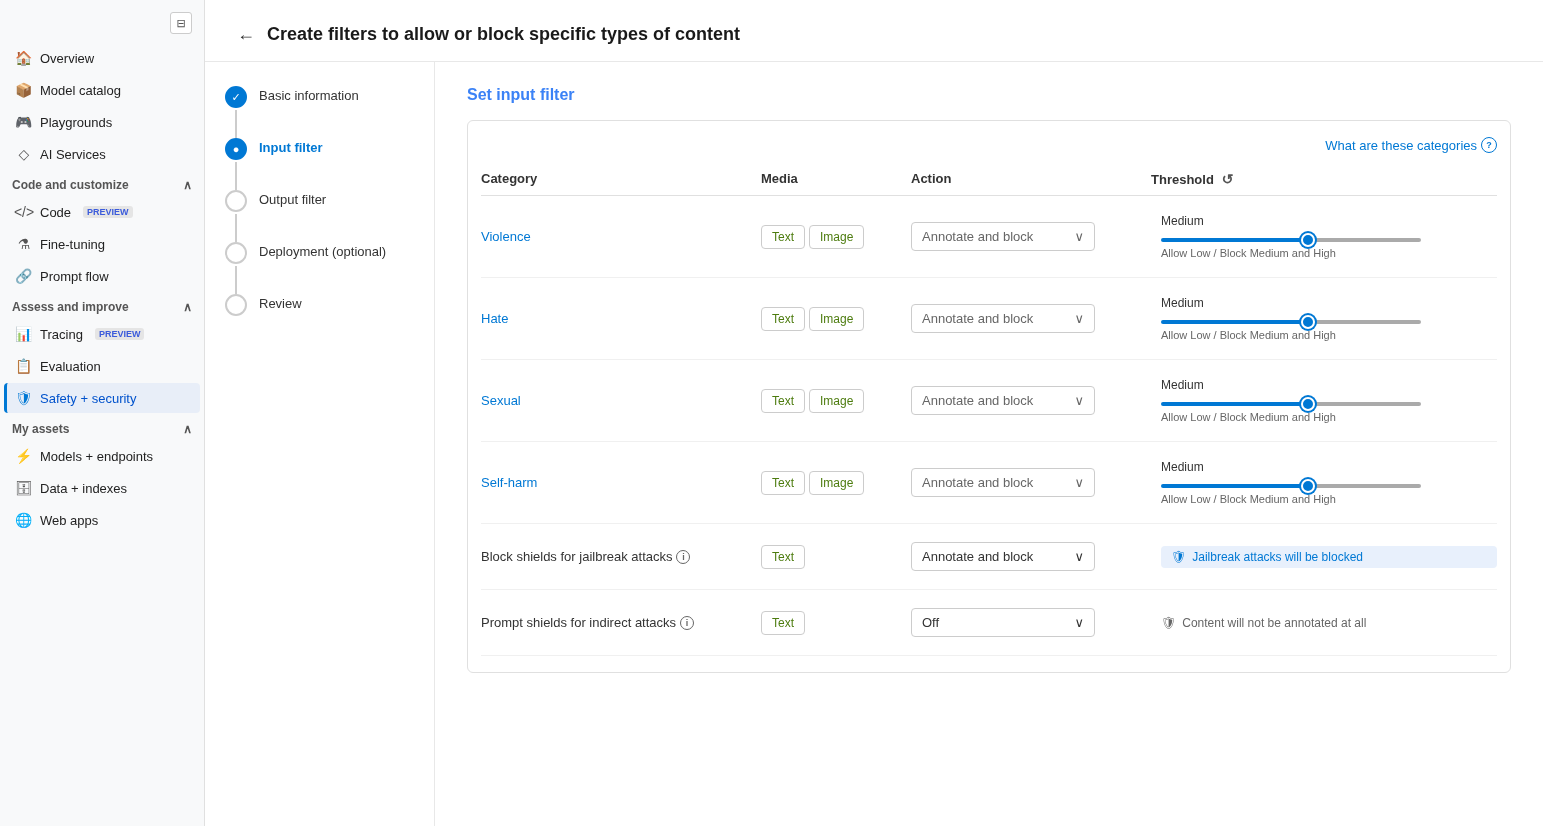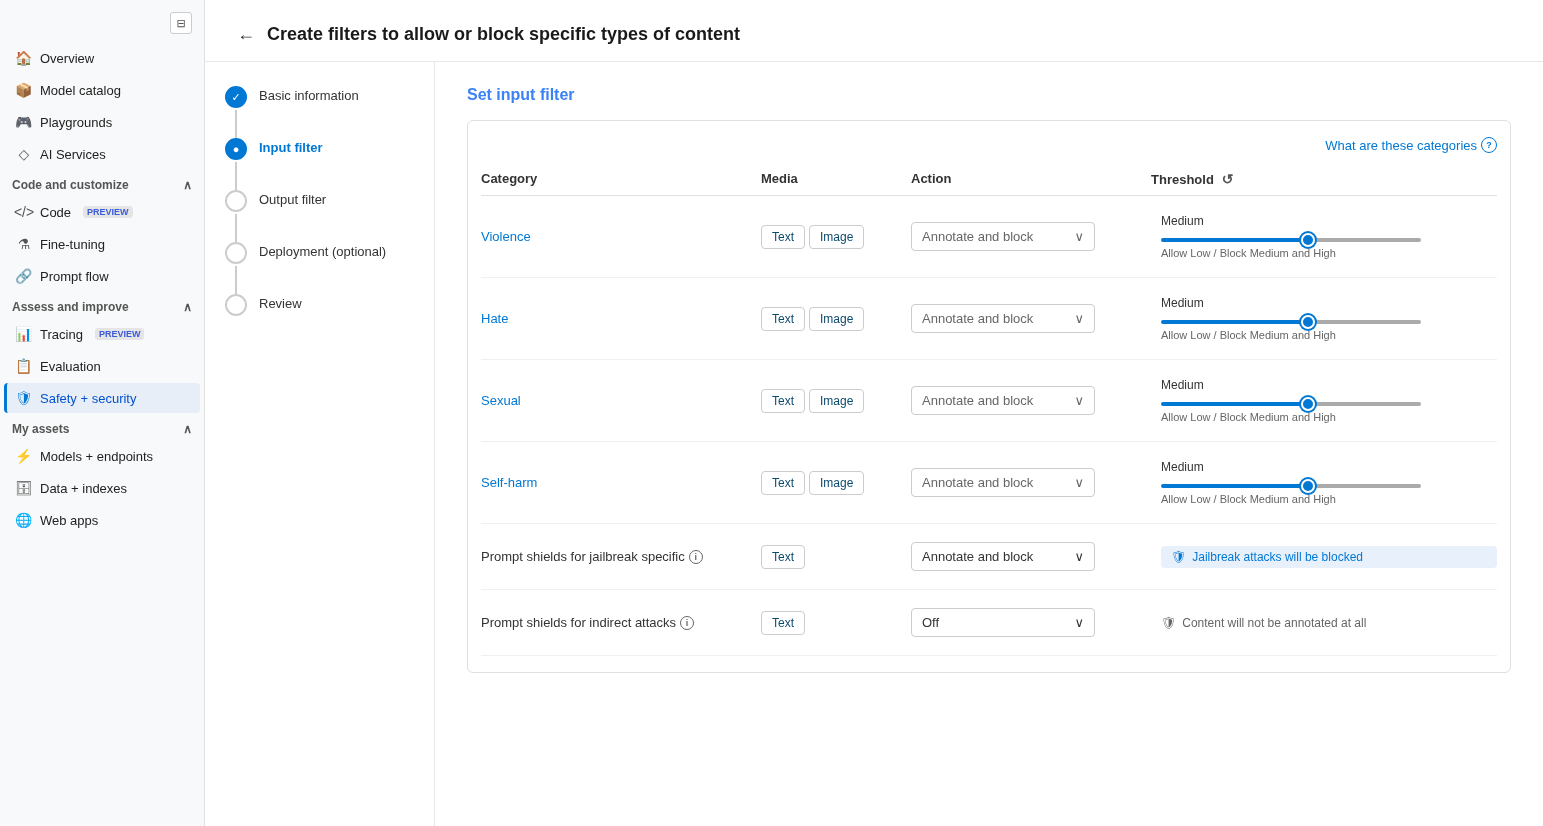--- a/index.html
+++ b/index.html
@@ -233,21 +233,21 @@
       display: flex;
       gap: 4px;
     }
     .media-btn {
       padding: 4px 10px;
       border: 1px solid #ccc;
       border-radius: 4px;
       background: white;
       font-size: 12px;
       cursor: pointer;
-      color: #0c4a6e;
+      color: #4d7c0f;
     }
     .action-dropdown {
       display: flex;
       align-items: center;
       border: 1px solid #ccc;
       border-radius: 4px;
       padding: 6px 10px;
       background: white;
       cursor: pointer;
       font-size: 13px;
@@ -578,21 +578,21 @@
             </div>
             <div class="threshold-slider-container">
               <input type="range" min="0" max="100" value="57" class="threshold-slider" style="background: linear-gradient(to right, rgb(0, 120, 212) 57%, rgb(170, 170, 170) 57%);">
             </div>
             <span class="threshold-note">Allow Low / Block Medium and High</span>
           </div>
         </div>
 
         <div class="filter-row">
           <div class="filter-row-label-info">
-            <span class="filter-row-label plain">Prompt shields for jailbreak specific</span>
+            <span class="filter-row-label plain">Block shields for jailbreak attacks</span>
             <span class="info-circle">i</span>
           </div>
           <div class="media-buttons">
             <button class="media-btn">Text</button>
           </div>
           <div class="action-dropdown filled">
             <span>Annotate and block</span>
             <span>∨</span>
           </div>
           <div class="threshold-col">

